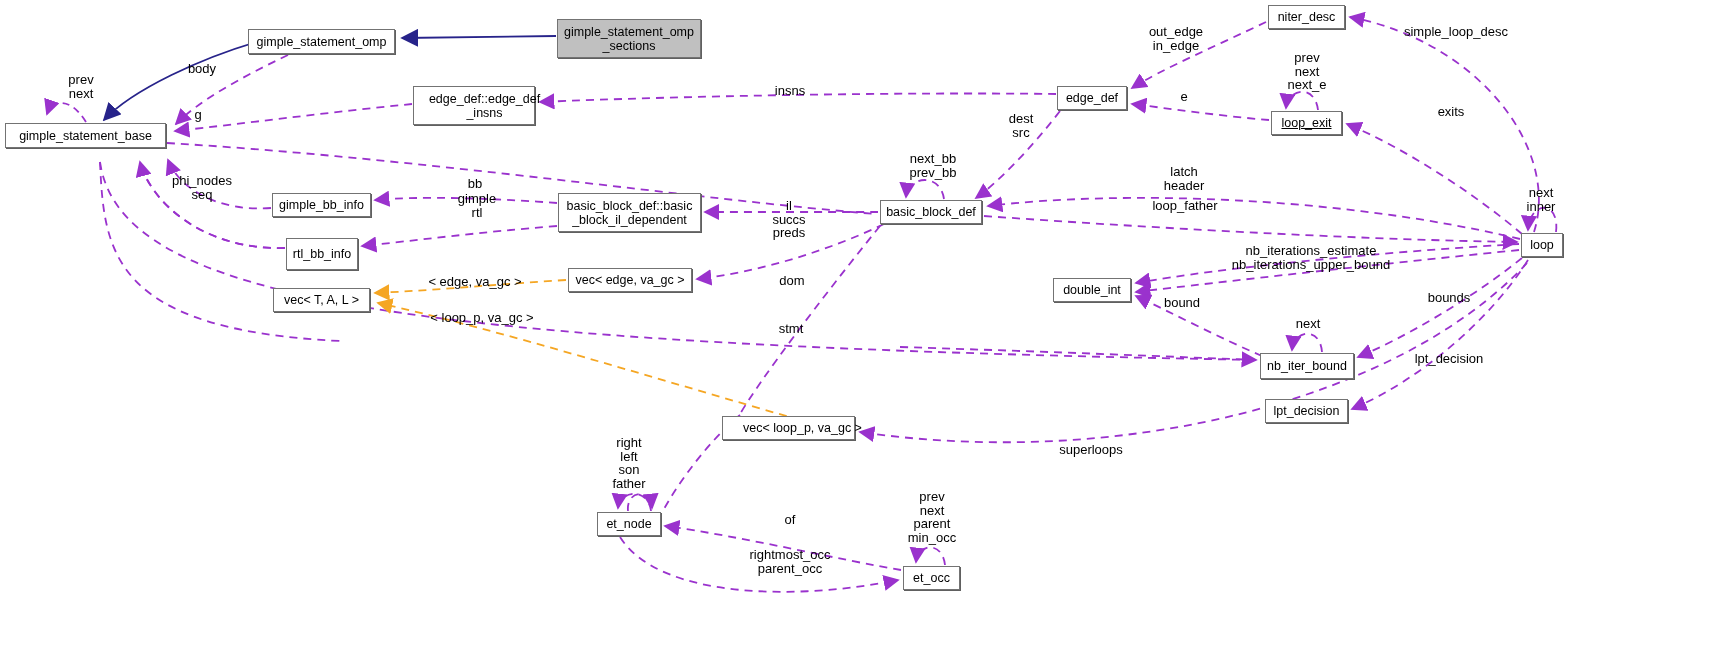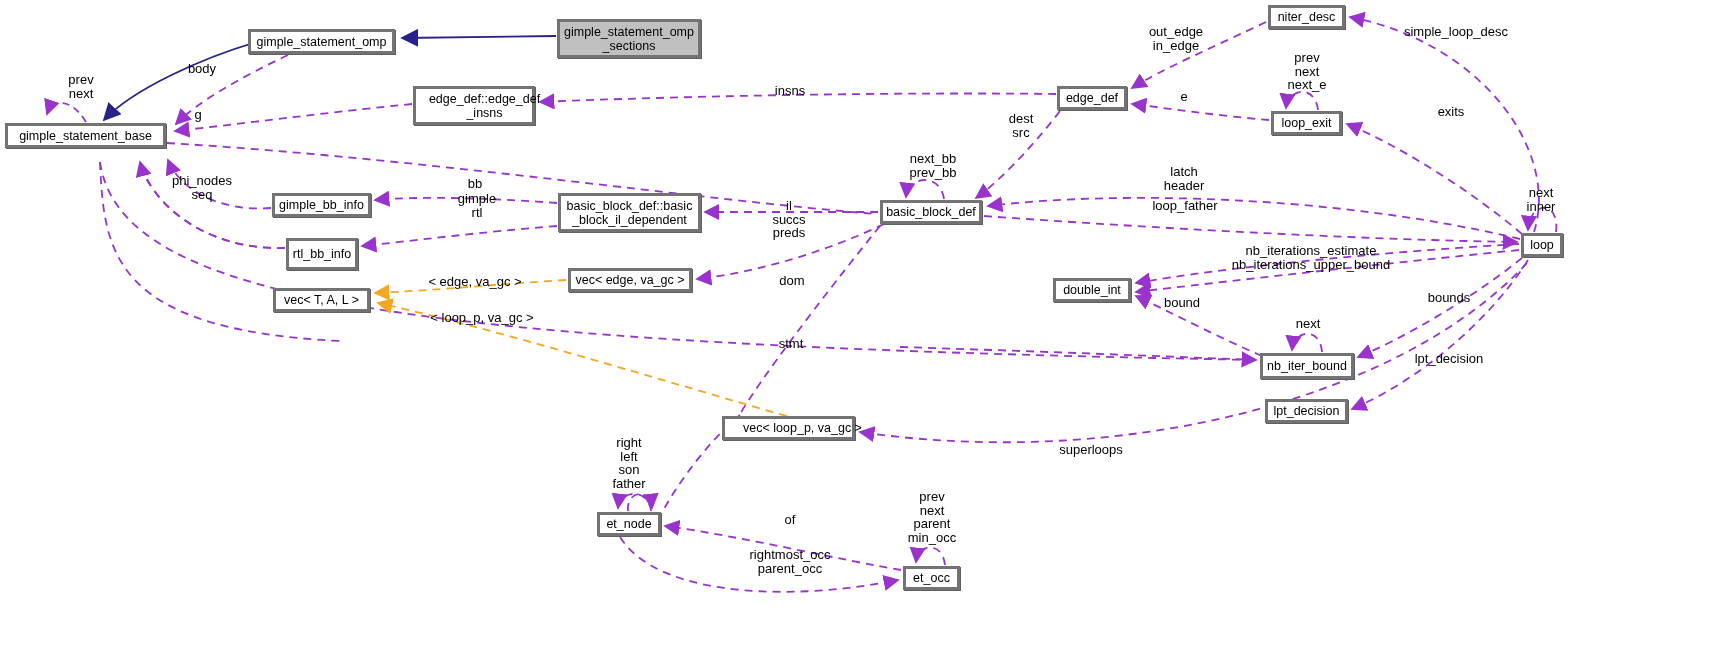--- a/index.html
+++ b/index.html
@@ -1,19 +1,19 @@
 <!DOCTYPE html>
 <html><head>
 <meta charset="utf-8">
 <style>
   html,body{margin:0;padding:0;background:#ffffff;}
   #stage{position:relative;width:1736px;height:659px;background:#ffffff;
          font-family:"Liberation Sans","DejaVu Sans",sans-serif;overflow:hidden;}
   svg.edges{position:absolute;left:0;top:0;width:1736px;height:659px;pointer-events:none;}
-  .node{position:absolute;box-sizing:border-box;border:3px solid #737373;
+  .node{position:absolute;box-sizing:border-box;border:1px solid #737373;
         background:#ffffff;color:#000000;display:flex;align-items:center;
         justify-content:center;text-align:center;font-size:12.5px;line-height:14px;
         white-space:pre;box-shadow:1px 1px 0 #606060;}
   .node.hl{background:#c0c0c0;}
   .elabel{position:absolute;font-size:13px;line-height:13.5px;color:#000000;
           text-align:center;white-space:pre;}
 </style>
 </head>
 <body>
 
@@ -129,21 +129,21 @@
 _insns</div>
       <div class="node" style="left: 272px; top: 193px; width: 99px; height: 24px;">gimple_bb_info</div>
       <div class="node" style="left: 286px; top: 238px; width: 72px; height: 32px;">rtl_bb_info</div>
       <div class="node" style="left: 273px; top: 288px; width: 97px; height: 24px;">vec&lt; T, A, L &gt;</div>
       <div class="node" style="left: 558px; top: 193px; width: 143px; height: 39px;">basic_block_def::basic
 _block_il_dependent</div>
       <div class="node" style="left: 568px; top: 268px; width: 124px; height: 24px;">vec&lt; edge, va_gc &gt;</div>
       <div class="node" style="left: 880px; top: 200px; width: 102px; height: 24px;">basic_block_def</div>
       <div class="node" style="left: 1057px; top: 86px; width: 70px; height: 24px;">edge_def</div>
       <div class="node" style="left: 1268px; top: 5px; width: 77px; height: 24px;">niter_desc</div>
-      <div class="node" style="left: 1271px; top: 111px; width: 71px; height: 24px;">loop_exit</div>
+      <div class="node" style="left: 1271px; top: 111px; width: 71px; height: 24px; text-decoration: underline;">loop_exit</div>
       <div class="node" style="left: 1521px; top: 233px; width: 42px; height: 24px;">loop</div>
       <div class="node" style="left: 1053px; top: 278px; width: 78px; height: 24px;">double_int</div>
       <div class="node" style="left: 1260px; top: 353px; width: 94px; height: 26px;">nb_iter_bound</div>
       <div class="node" style="left: 1265px; top: 399px; width: 83px; height: 24px;">lpt_decision</div>
       <div class="node" style="left: 722px; top: 416px; width: 133px; height: 24px; padding-left: 28px;">vec&lt; loop_p, va_gc &gt;</div>
       <div class="node" style="left: 597px; top: 512px; width: 64px; height: 24px;">et_node</div>
       <div class="node" style="left: 903px; top: 566px; width: 57px; height: 24px;">et_occ</div>
     </div>
 
   <div id="labels">
@@ -155,21 +155,21 @@
       <div class="elabel" style="left: 165px; top: 174px; width: 74px;">phi_nodes
 seq</div>
       <div class="elabel" style="left: 451px; top: 192px; width: 52px;">gimple
 rtl</div>
       <div class="elabel" style="left: 766px; top: 199px; width: 46px;">il
 succs
 preds</div>
       <div class="elabel" style="left: 420px; top: 275px; width: 110px;">&lt; edge, va_gc &gt;</div>
       <div class="elabel" style="left: 424px; top: 311px; width: 116px;">&lt; loop_p, va_gc &gt;</div>
       <div class="elabel" style="left: 772px; top: 274px; width: 40px;">dom</div>
-      <div class="elabel" style="left: 771px; top: 337px; width: 40px;">stmt</div>
+      <div class="elabel" style="left: 771px; top: 322px; width: 40px;">stmt</div>
       <div class="elabel" style="left: 902px; top: 152px; width: 62px;">next_bb
 prev_bb</div>
       <div class="elabel" style="left: 768px; top: 84px; width: 44px;">insns</div>
       <div class="elabel" style="left: 1000px; top: 112px; width: 42px;">dest
 src</div>
       <div class="elabel" style="left: 1140px; top: 25px; width: 72px;">out_edge
 in_edge</div>
       <div class="elabel" style="left: 1174px; top: 90px; width: 20px;">e</div>
       <div class="elabel" style="left: 1279px; top: 51px; width: 56px;">prev
 next

